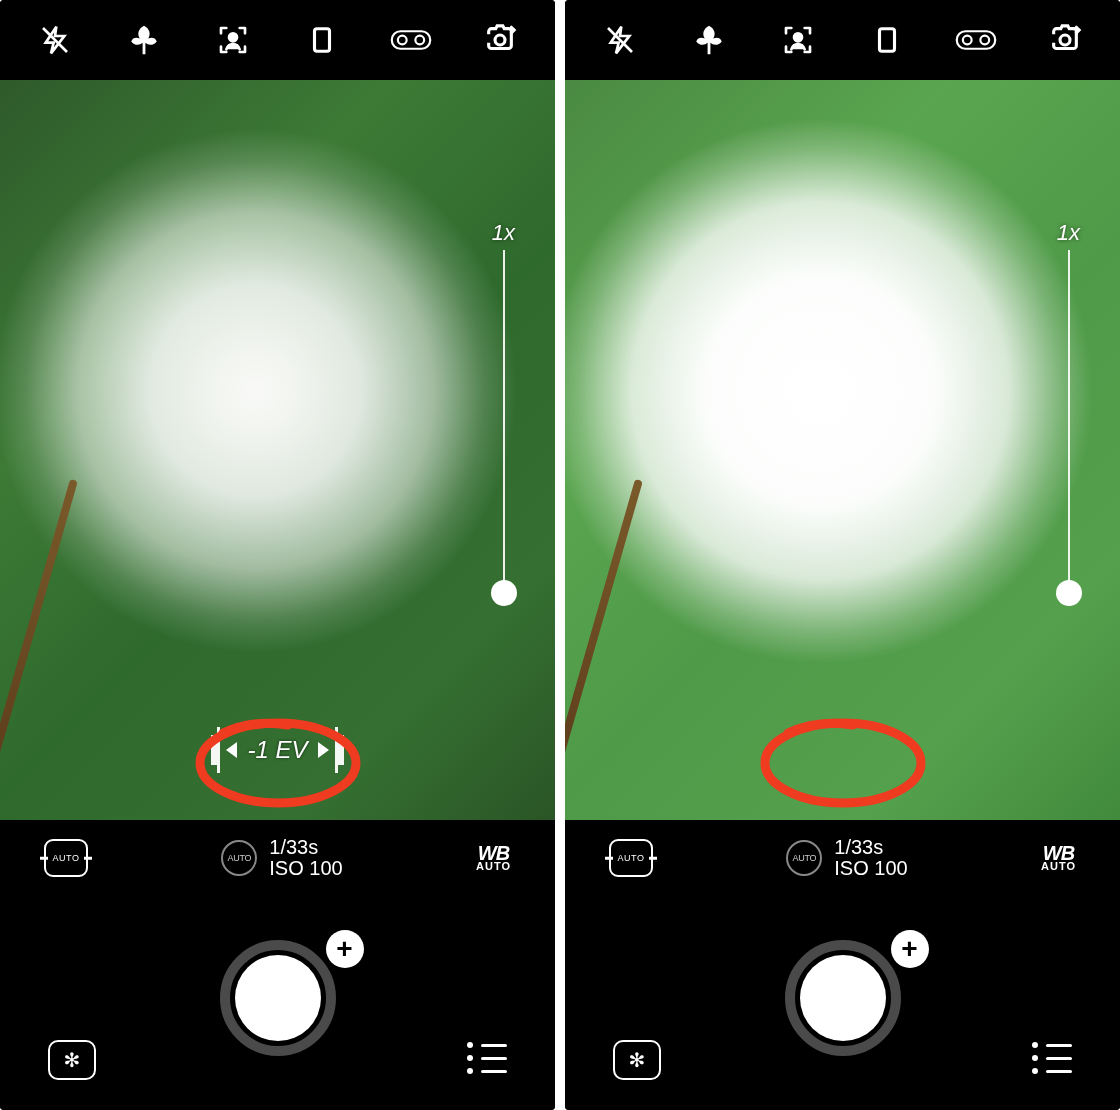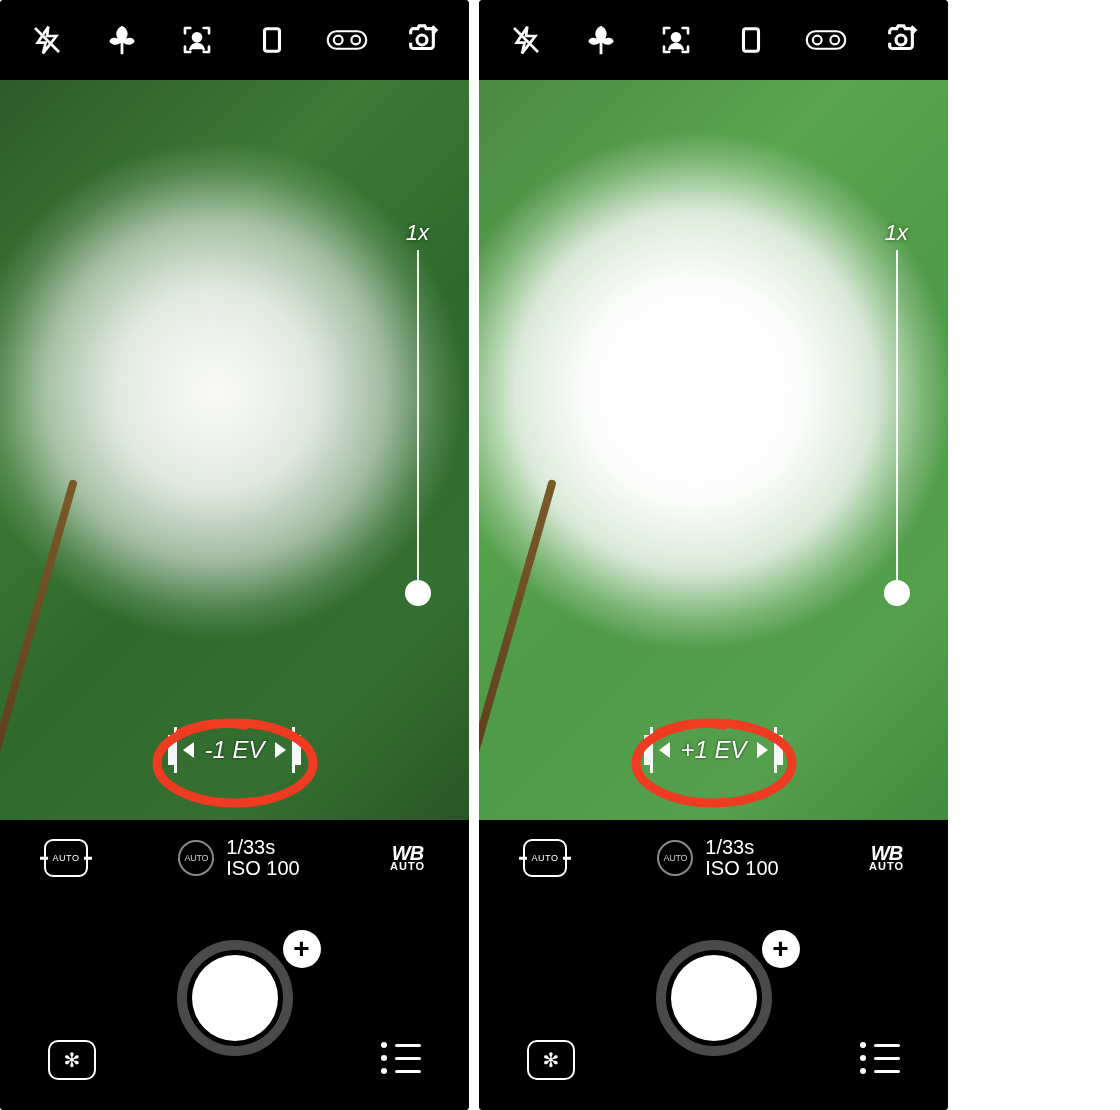--- a/index.html
+++ b/index.html
@@ -5,21 +5,21 @@
   * { box-sizing: border-box; margin: 0; padding: 0; }
   body {
     width: 1120px;
     height: 1110px;
     background: #fff;
     display: flex;
     font-family: -apple-system, Helvetica, Arial, sans-serif;
     overflow: hidden;
   }
   .phone {
-    width: 469px;
+    width: 555px;
     height: 1110px;
     background: #000;
     position: relative;
     display: flex;
     flex-direction: column;
     border-radius: 4px;
     overflow: hidden;
   }
   .phone + .phone { margin-left: 10px; }
 
@@ -342,33 +342,20 @@
     <div class="zoom-track"></div>
     <div class="zoom-handle"></div>
 
     <div class="anno">
       <svg viewBox="0 0 170 95">
           <ellipse cx="85" cy="48" rx="78" ry="40" fill="none" stroke="#ef3b1f" stroke-width="9"></ellipse>
           <path d="M30 18 Q60 4 95 10" fill="none" stroke="#ef3b1f" stroke-width="9" stroke-linecap="round"></path>
         </svg>
     </div>
 
-    <div class="ev-ruler">
-      <div class="tick"></div>
-      <div class="tick"></div>
-      <div class="tick tall"></div>
-      <div class="ev-center">
-        <div class="tri left"></div>
-        <span>+1 EV</span>
-        <div class="tri right"></div>
-      </div>
-      <div class="tick tall"></div>
-      <div class="tick"></div>
-      <div class="tick"></div>
-    </div>
   </div>
 
   <div class="settings">
     <div class="grp">
       <div class="auto-frame">
           <span>AUTO</span>
         </div>
     </div>
     <div class="grp">
       <div class="metering">

